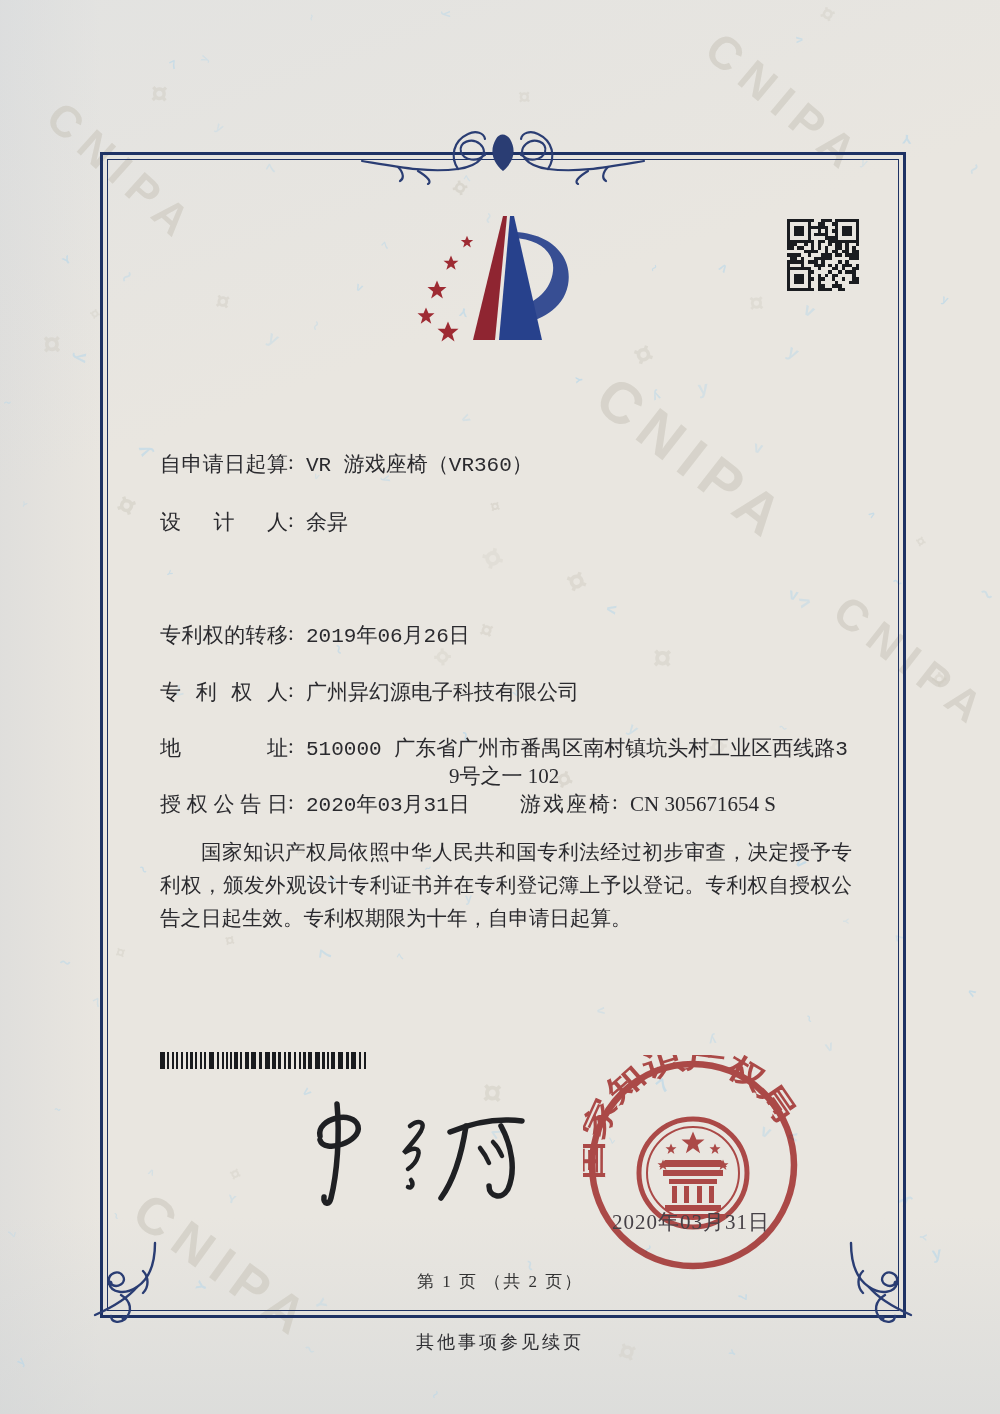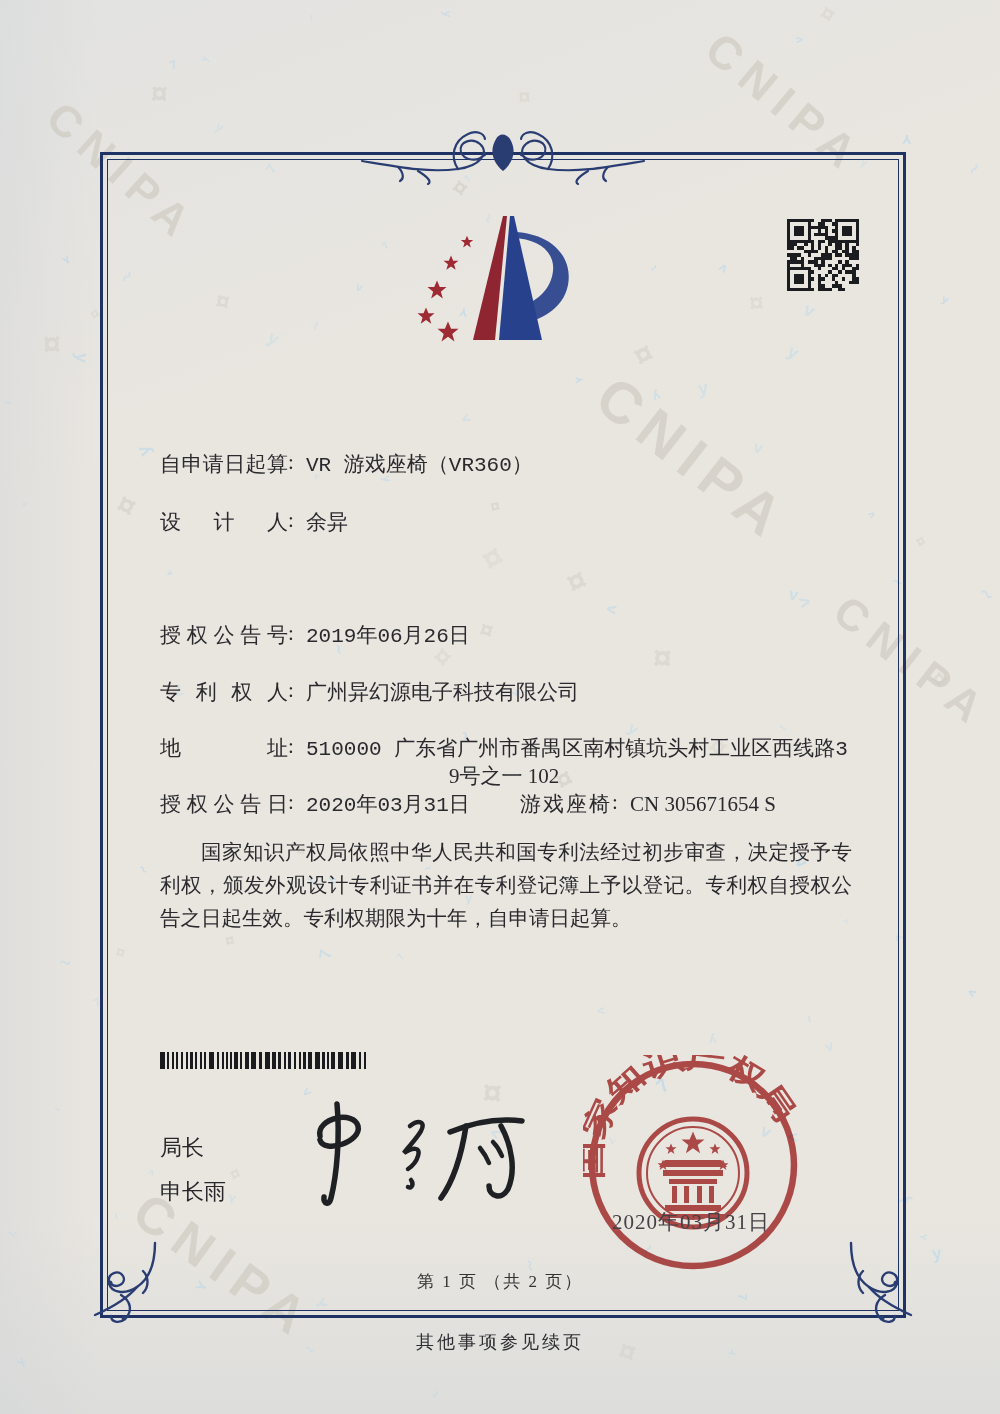--- a/index.html
+++ b/index.html
@@ -646,21 +646,21 @@
   </div>
 
 
   <div class="abs field" style="top:450px">
     <span class="lab">自申请日起算</span><span class="colon">:</span><span class="val">VR 游戏座椅（VR360）</span>
   </div>
   <div class="abs field" style="top:508px">
     <span class="lab">设计人</span><span class="colon">:</span><span class="val">余异</span>
   </div>
   <div class="abs field" style="top:621px">
-    <span class="lab">授权公告号</span><span class="colon">:</span><span class="val">2019年06月26日</span>
+    <span class="lab">专利权的转移</span><span class="colon">:</span><span class="val">2019年06月26日</span>
   </div>
   <div class="abs field" style="top:678px">
     <span class="lab">专利权人</span><span class="colon">:</span><span class="val">广州异幻源电子科技有限公司</span>
   </div>
   <div class="abs field" style="top:734px">
     <span class="lab">地址</span><span class="colon">:</span><span class="val">510000 广东省广州市番禺区南村镇坑头村工业区西线路3</span>
     <span class="addr-l2">9号之一 102</span>
   </div>
   <div class="abs field" style="top:790px">
     <span class="lab">授权公告日</span><span class="colon">:</span><span class="val">2020年03月31日</span>
@@ -668,24 +668,20 @@
       <span class="lab2">游戏座椅</span><span class="colon">:</span><span>CN 305671654 S</span>
     </span>
   </div>
 
   <div class="abs paras">
     <p>国家知识产权局依照中华人民共和国专利法经过初步审查，决定授予专利权，颁发外观设计专利证书并在专利登记簿上予以登记。专利权自授权公告之日起生效。专利权期限为十年，自申请日起算。</p>
   </div>
 
   <div class="abs barcode" id="barcode"><i style="width: 5px; margin-right: 2px;"></i><i style="width: 2px; margin-right: 3px;"></i><i style="width: 2px; margin-right: 2px;"></i><i style="width: 2px; margin-right: 3px;"></i><i style="width: 2px; margin-right: 3px;"></i><i style="width: 2px; margin-right: 2px;"></i><i style="width: 3px; margin-right: 2px;"></i><i style="width: 2px; margin-right: 3px;"></i><i style="width: 2px; margin-right: 2px;"></i><i style="width: 2px; margin-right: 3px;"></i><i style="width: 5px; margin-right: 3px;"></i><i style="width: 2px; margin-right: 3px;"></i><i style="width: 2px; margin-right: 2px;"></i><i style="width: 2px; margin-right: 2px;"></i><i style="width: 2px; margin-right: 2px;"></i><i style="width: 4px; margin-right: 2px;"></i><i style="width: 2px; margin-right: 3px;"></i><i style="width: 4px; margin-right: 2px;"></i><i style="width: 5px; margin-right: 3px;"></i><i style="width: 3px; margin-right: 3px;"></i><i style="width: 5px; margin-right: 2px;"></i><i style="width: 4px; margin-right: 2px;"></i><i style="width: 3px; margin-right: 3px;"></i><i style="width: 2px; margin-right: 2px;"></i><i style="width: 3px; margin-right: 3px;"></i><i style="width: 2px; margin-right: 3px;"></i><i style="width: 2px; margin-right: 2px;"></i><i style="width: 3px; margin-right: 2px;"></i><i style="width: 4px; margin-right: 3px;"></i><i style="width: 5px; margin-right: 2px;"></i><i style="width: 3px; margin-right: 2px;"></i><i style="width: 2px; margin-right: 2px;"></i><i style="width: 4px; margin-right: 3px;"></i><i style="width: 5px; margin-right: 3px;"></i><i style="width: 3px; margin-right: 2px;"></i><i style="width: 5px; margin-right: 3px;"></i><i style="width: 2px; margin-right: 3px;"></i><i style="width: 2px; margin-right: 2px;"></i></div>
 
-  <div class="abs officer">
-    <div>局长</div>
-    <div>申长雨</div>
-  </div>
 
   <div class="abs signature">
     <svg width="255" height="120" viewBox="0 0 255 120" fill="none" stroke="#1f2023" stroke-width="5.5" stroke-linecap="round">
       <path d="M28,40 C24,22 62,14 66,30 C70,46 32,58 28,44"></path>
       <path d="M45,8 C48,40 45,78 39,102 C37,110 31,108 32,101"></path>
       <path d="M118,30 C127,23 134,26 129,35 C123,45 115,52 112,57 C121,51 129,51 126,60 C124,67 119,71 116,73" stroke-width="4.5"></path>
       <path d="M119,84 C122,88 120,93 116,91" stroke-width="4.5"></path>
       <path d="M158,36 C182,26 208,22 230,25"></path>
       <path d="M174,30 C170,56 162,84 149,102"></path>
       <path d="M209,30 C220,50 224,75 216,93 C210,104 197,101 197,90"></path>

